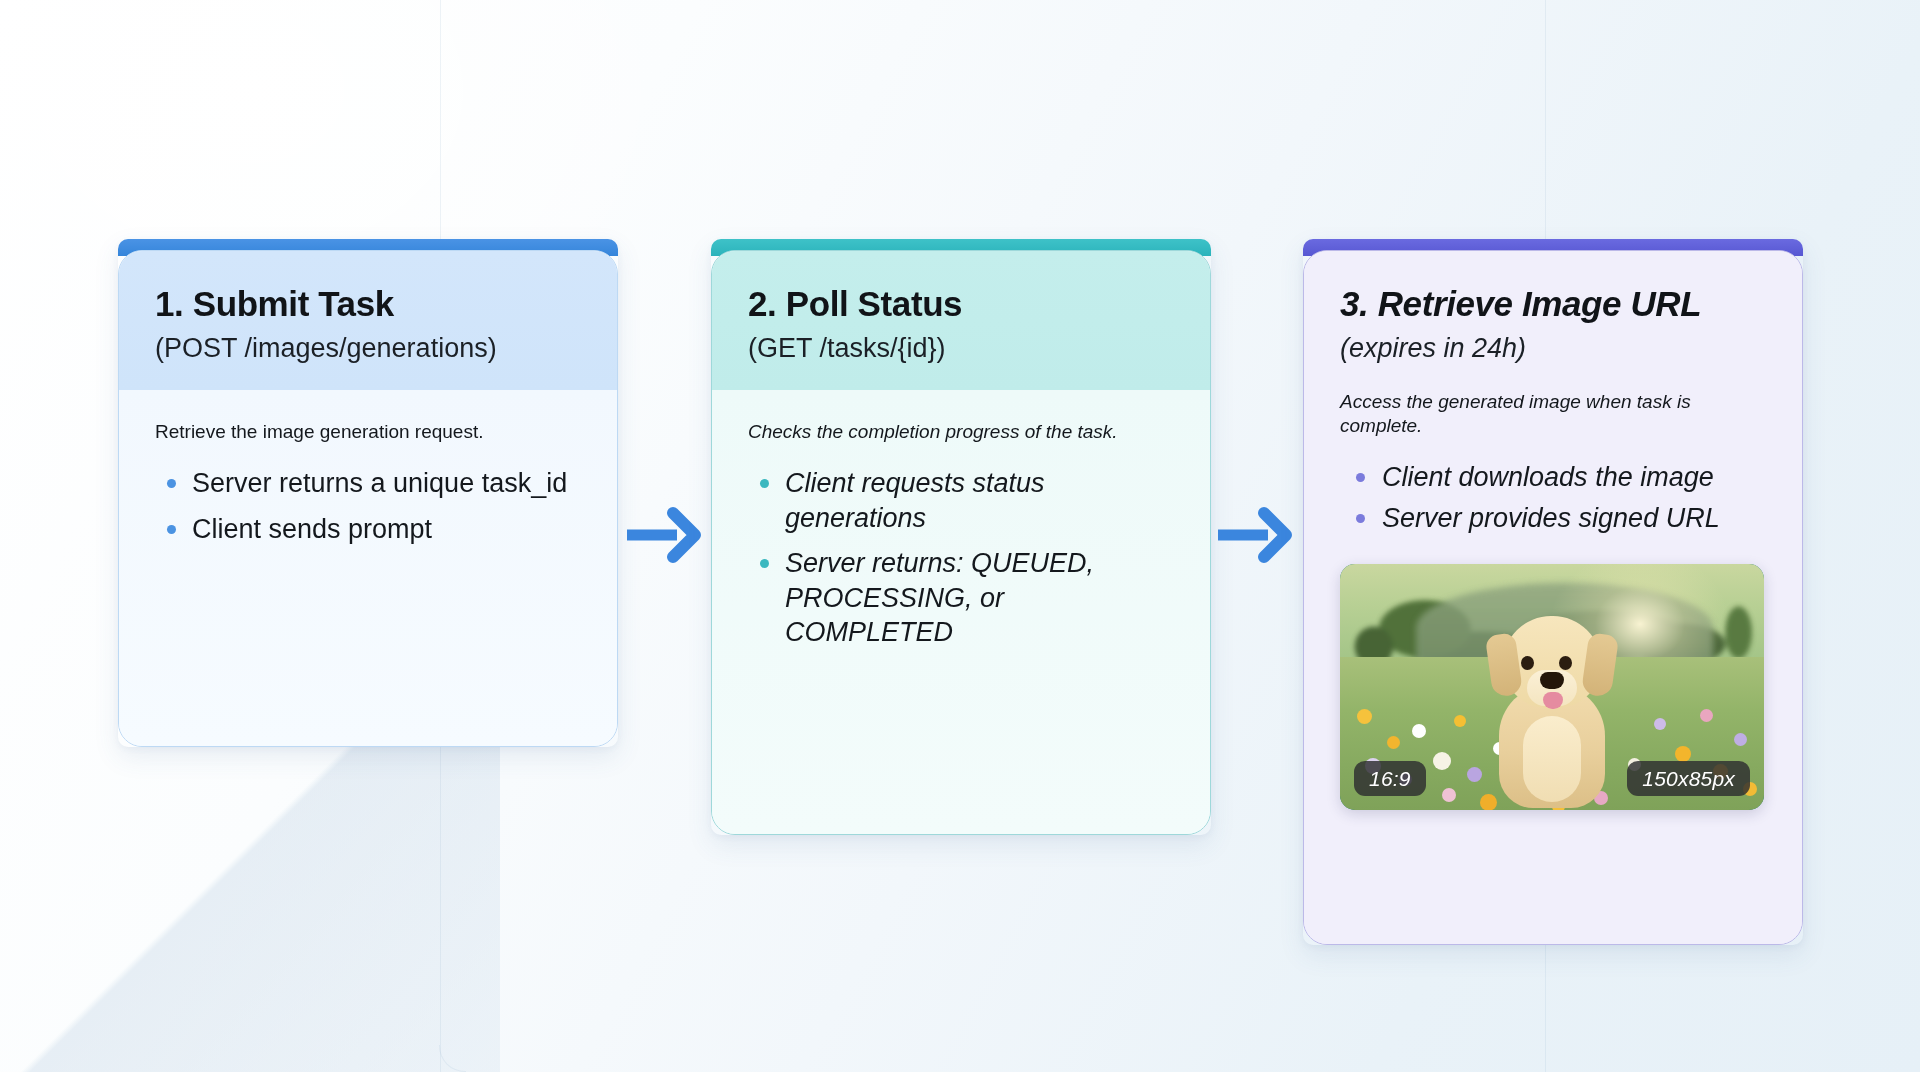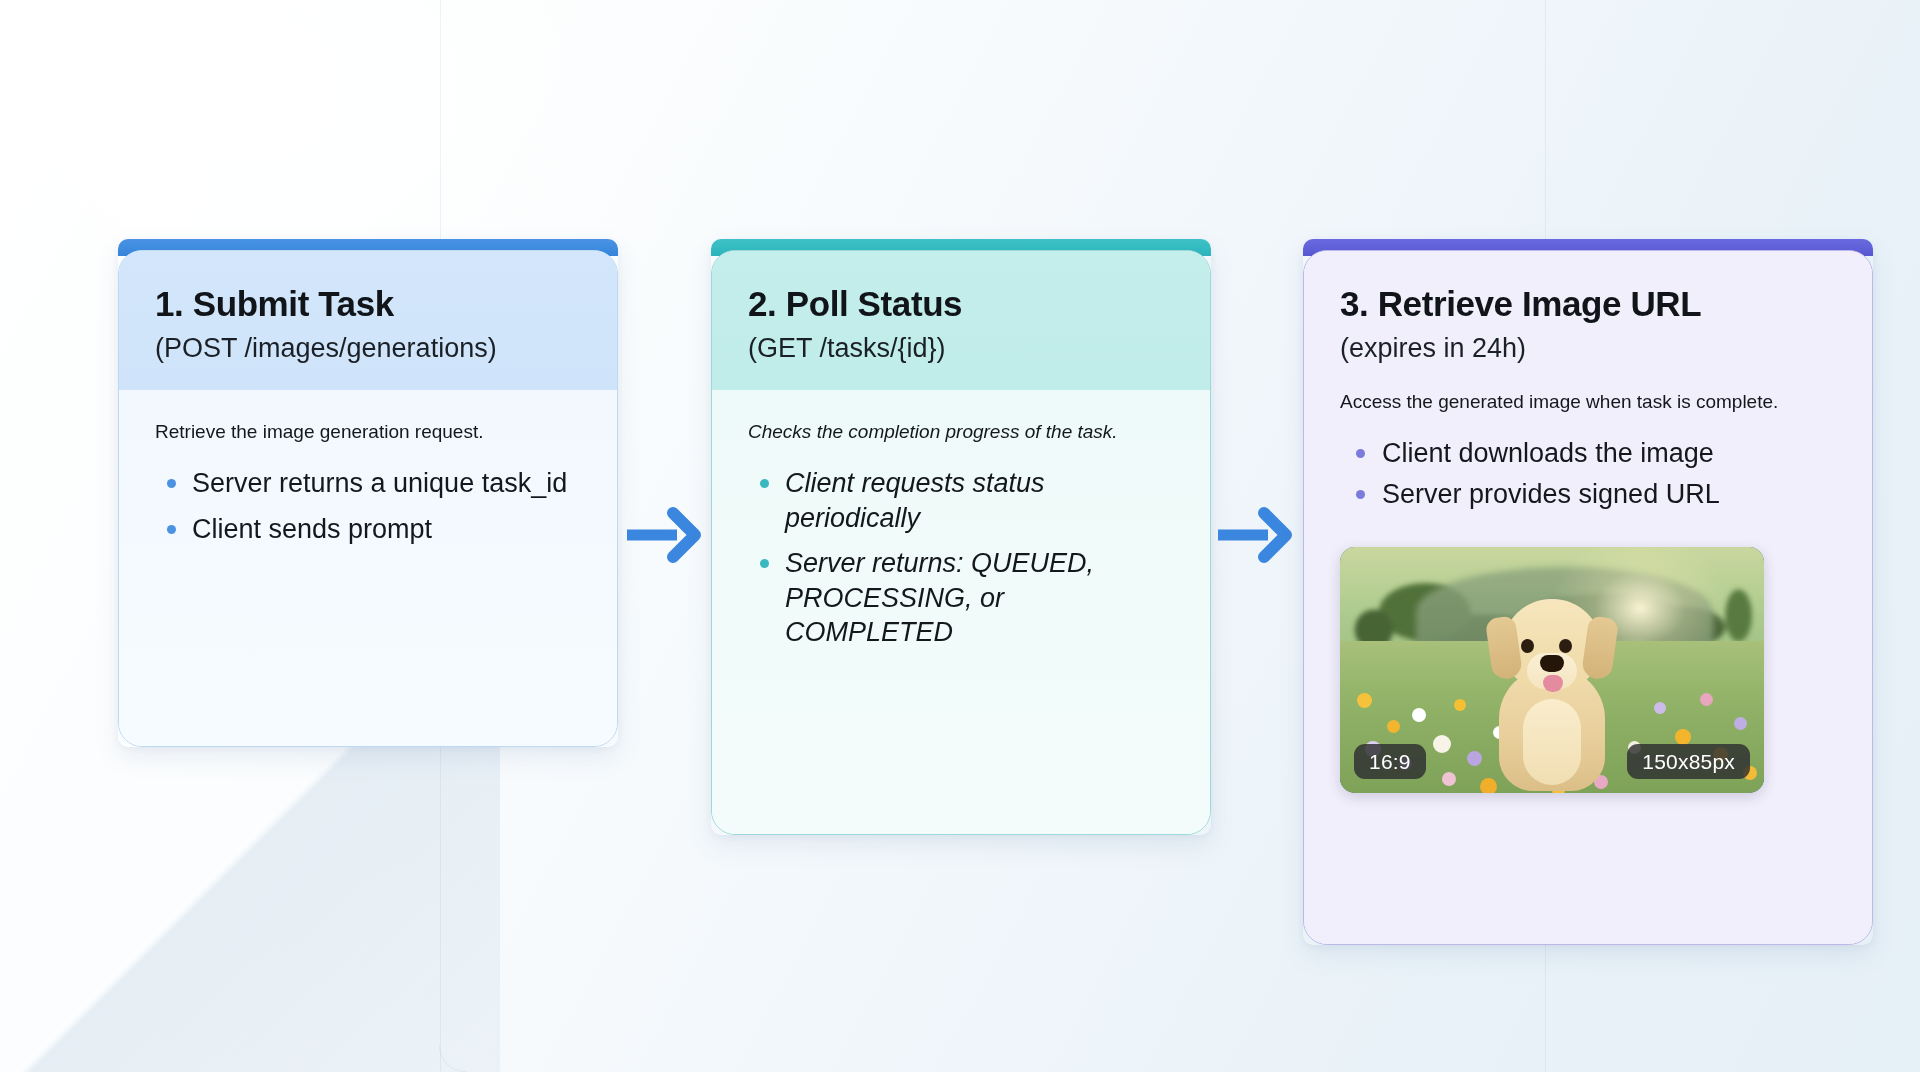--- a/index.html
+++ b/index.html
@@ -148,33 +148,33 @@
 
   
   #card-2 { left: 711px; top: 239px; width: 500px; height: 596px; }
   #card-2 .card-topbar { background: linear-gradient(180deg,#3ec2c8,#2bb3bb); }
   #card-2 .card-inner { border-color: #9ed8da; background: #eefaf9; }
   #card-2 .card-head  { background: linear-gradient(180deg,#c4eeec,#c0ecea); }
   #card-2 .card-body  { background: linear-gradient(180deg,#eefaf9,#f3fcfb); font-style: italic; }
   #card-2 .dot { background: #3bb8bf; }
 
   
-  #card-3 { left: 1303px; top: 239px; width: 570px; height: 706px; }
+  #card-3 { left: 1303px; top: 239px; width: 500px; height: 706px; font-style: italic; }
   #card-3 .card-topbar { background: linear-gradient(180deg,#6a6ae0,#5757d2); }
   #card-3 .card-inner { border-color: #bcb9e8; background: #f1effb; }
   #card-3 .card-head  { background: #f1effb; padding-bottom: 8px; }
   #card-3 .card-body  { background: #f1effb; padding-top: 18px; }
   #card-3 .dot { background: #7b7bdc; }
   #card-3 .bullets li { padding-left: 42px; margin-bottom: 6px; }
   #card-3 .bullets li .dot { left: 16px; }
 
   
   .thumb {
     position: relative;
-    margin-top: 36px;
+    margin-top: 28px;
     width: 424px;
     height: 246px;
     border-radius: 15px;
     overflow: hidden;
     box-shadow: 0 4px 14px rgba(40,40,90,0.18);
     background: #0f766e;
   }
   .thumb-scene { position: absolute; inset: 0; }
   .sky {
     position: absolute; left: 0; right: 0; top: 0; height: 46%;
@@ -338,21 +338,21 @@
     <div class="card-inner">
       <div class="card-head">
         <p class="card-title">2. Poll Status</p>
         <p class="card-sub">(GET /tasks/{id})</p>
       </div>
       <div class="card-body">
         <p class="card-desc">Checks the completion progress of the task.</p>
         <ul class="bullets">
           <li>
             <span class="dot"></span>
-            <span>Client requests status periodically</span>
+            <span>Client requests status generations</span>
           </li>
           <li>
             <span class="dot"></span>
             <span>Server returns: QUEUED, PROCESSING, or COMPLETED</span>
           </li>
         </ul>
       </div>
     </div>
   </div>
 

